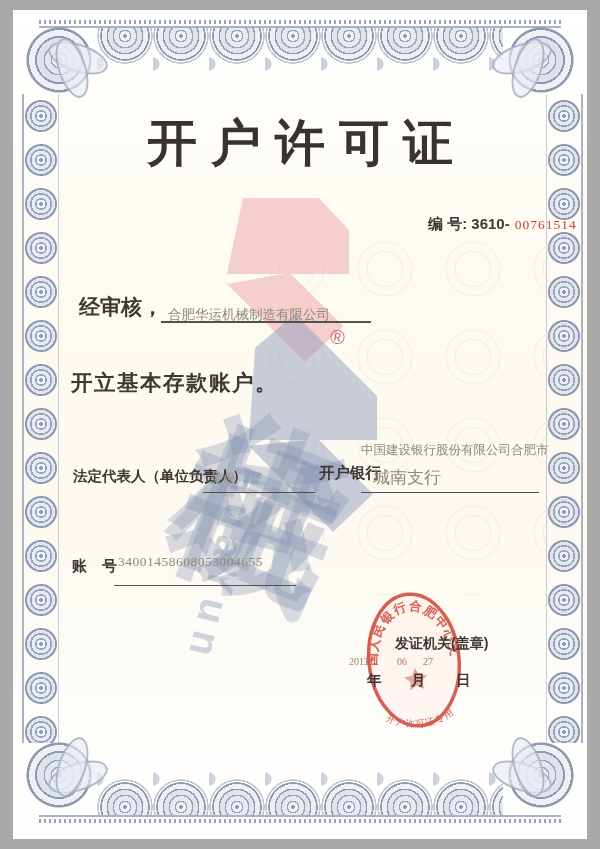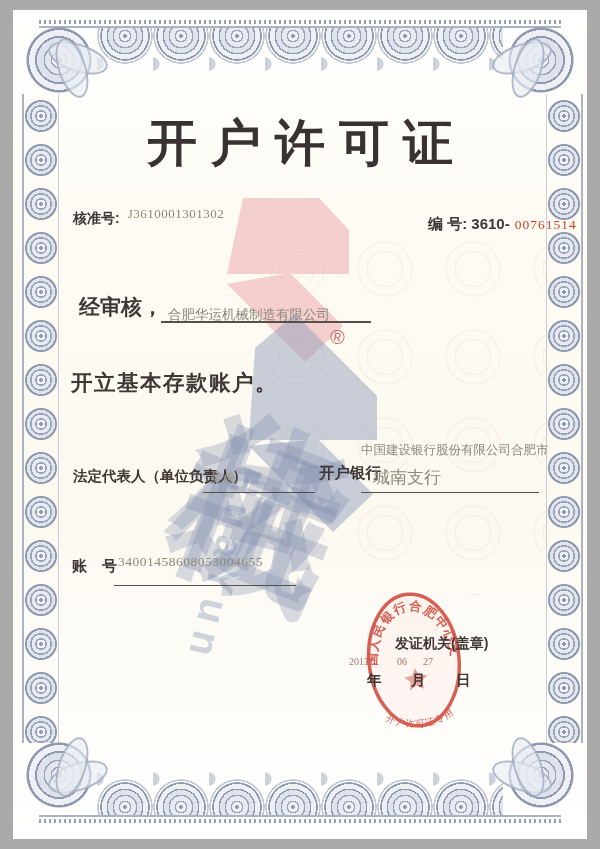--- a/index.html
+++ b/index.html
@@ -104,23 +104,20 @@
     <svg class="wm wm-logo" width="215" height="400" viewBox="0 0 215 400">
       <path d="M52 20 L128 20 L158 52 L158 96 L100 96 L152 148 L114 184 L36 106 L94 96 L36 96 Z" fill="rgba(236,164,168,0.50)"></path>
       <path d="M64 170 L104 136 L186 218 L186 262 L128 262 L182 316 L142 354 L58 268 L118 262 L58 262 Z" fill="rgba(148,160,189,0.50)"></path>
     </svg>
     <div class="wm wm-cn">华运机械</div>
     <div class="wm wm-en">HuaYun</div>
     <div class="wm wm-reg">®</div>
 
     <div class="t title">开户许可证</div>
 
-    <div class="t approval">
-      <span class="lbl">核准号:</span><span class="val">J3610001301302</span>
-    </div>
 
     <div class="t serial">
       <span class="lbl">编 号: 3610-</span><span class="red">00761514</span>
     </div>
 
     <div class="t lbl audit-prefix">经审核，</div>
     <div class="t val company">合肥华运机械制造有限公司</div>
     <div class="rule" style="left:148px;top:311px;width:210px;"></div>
     <div class="t val bank-name1">中国建设银行股份有限公司合肥市</div>
 

